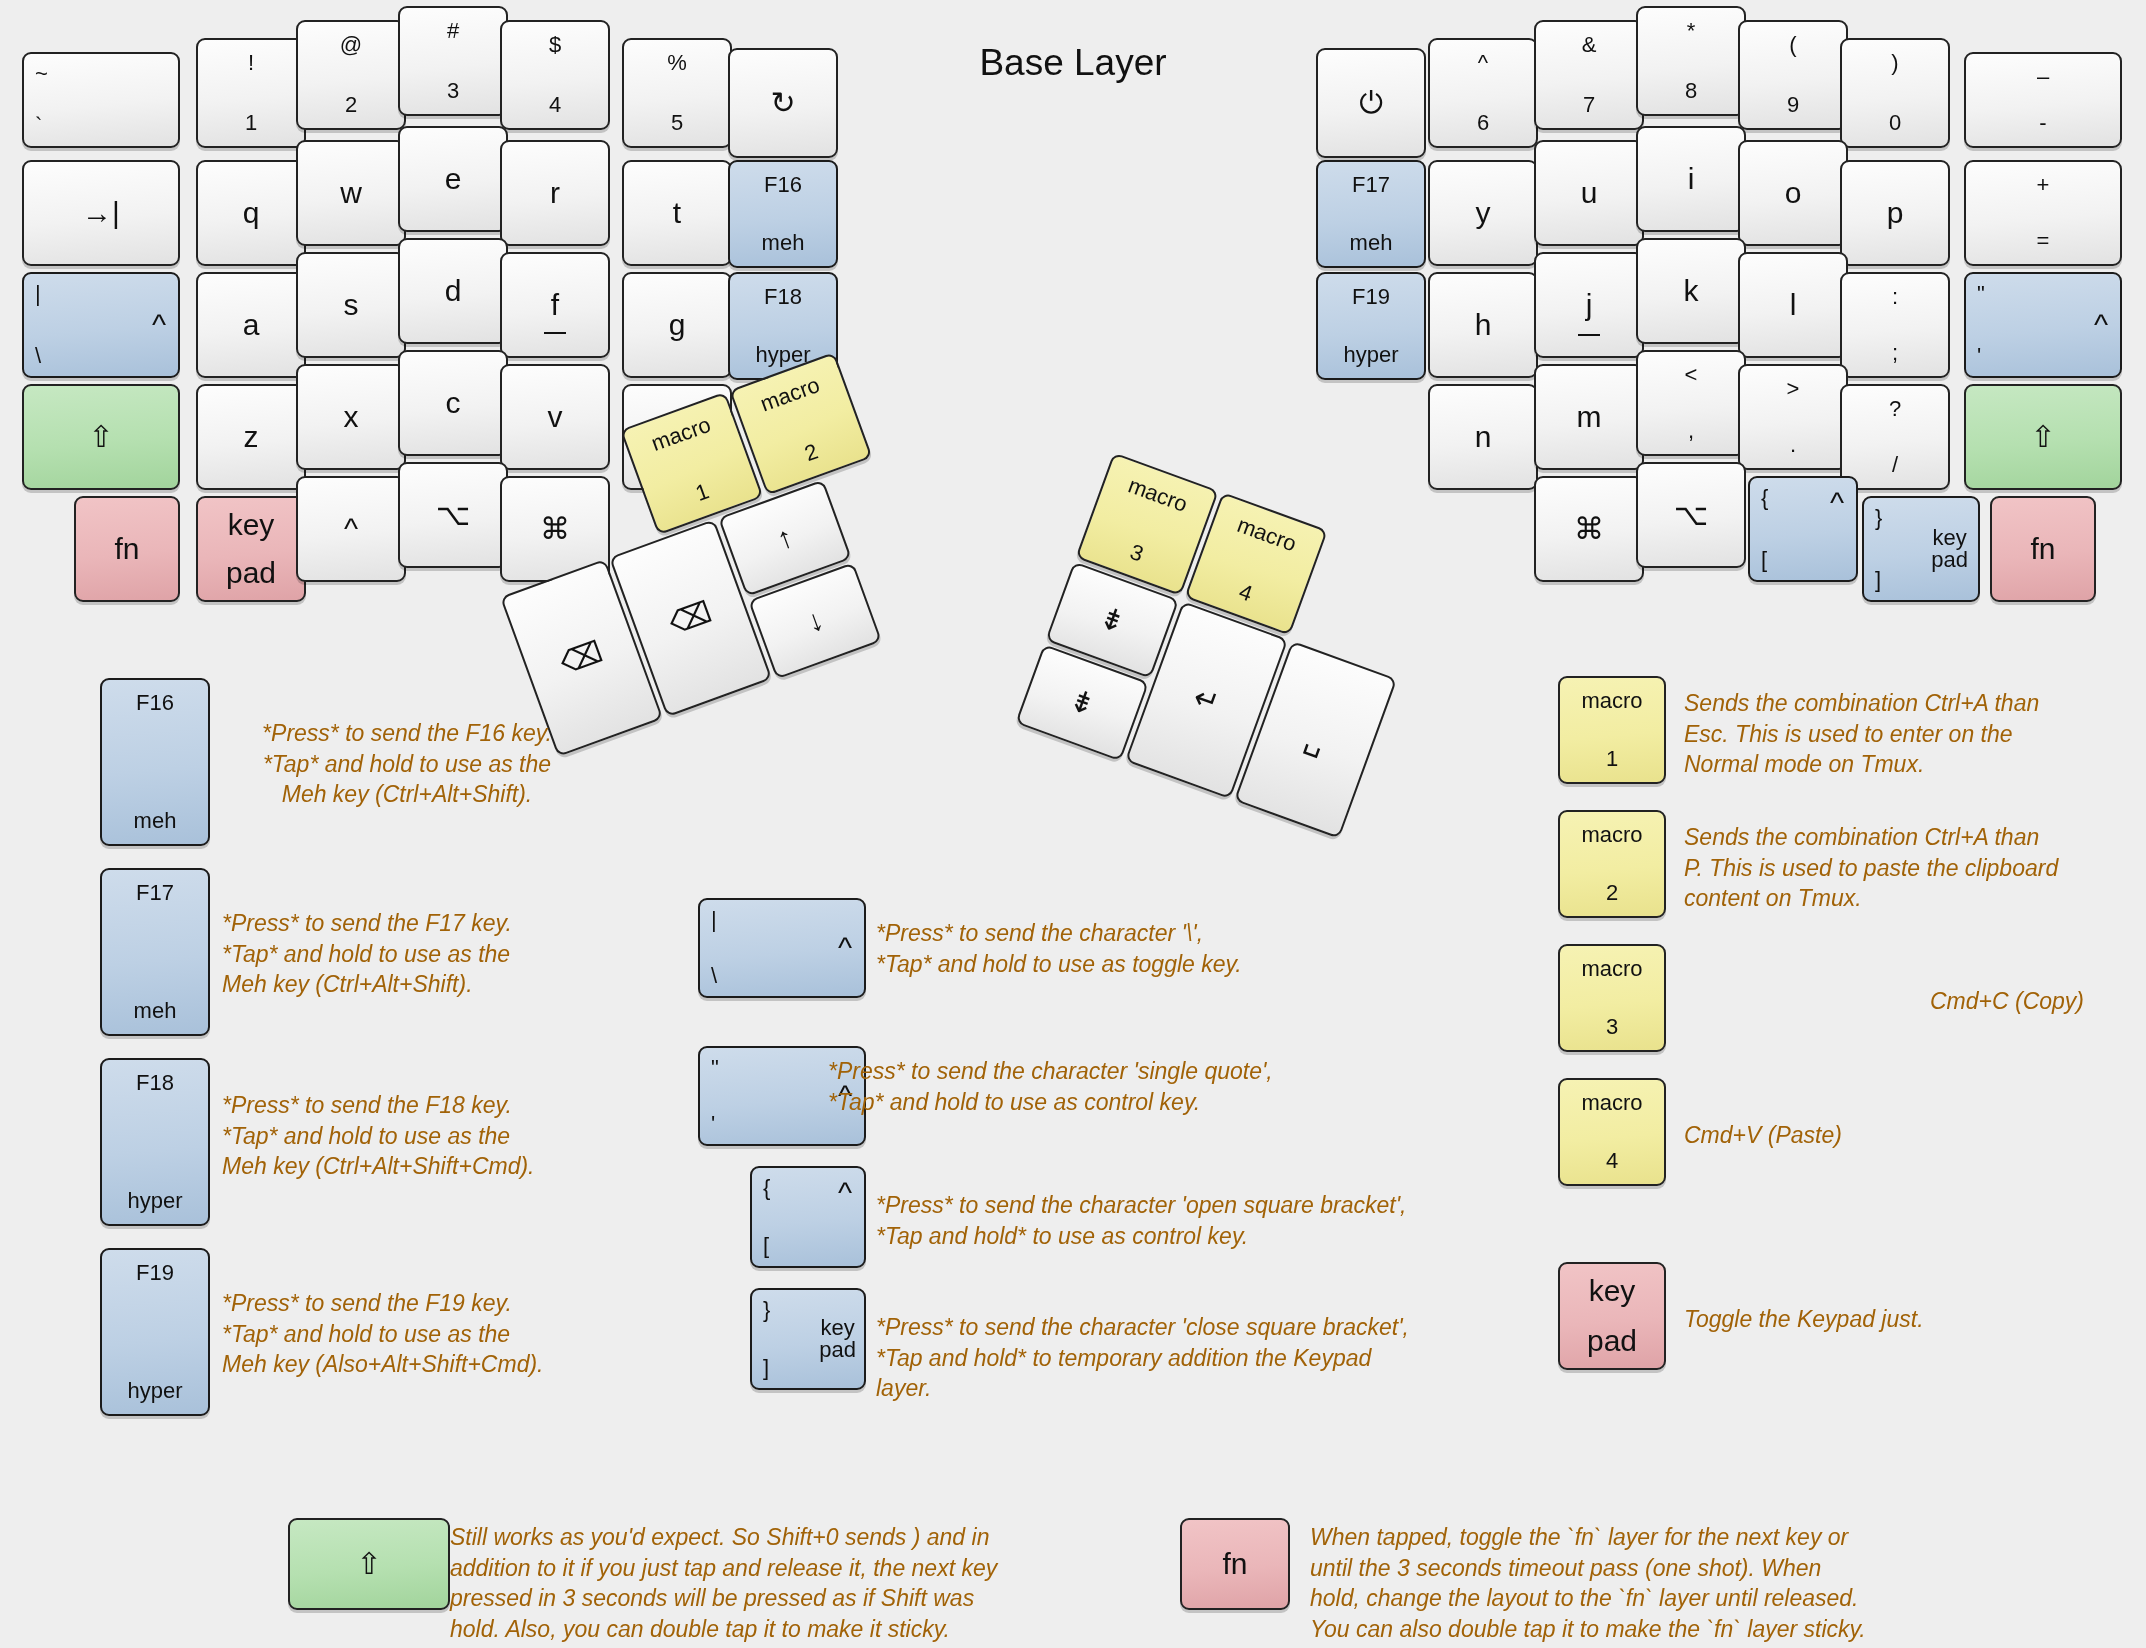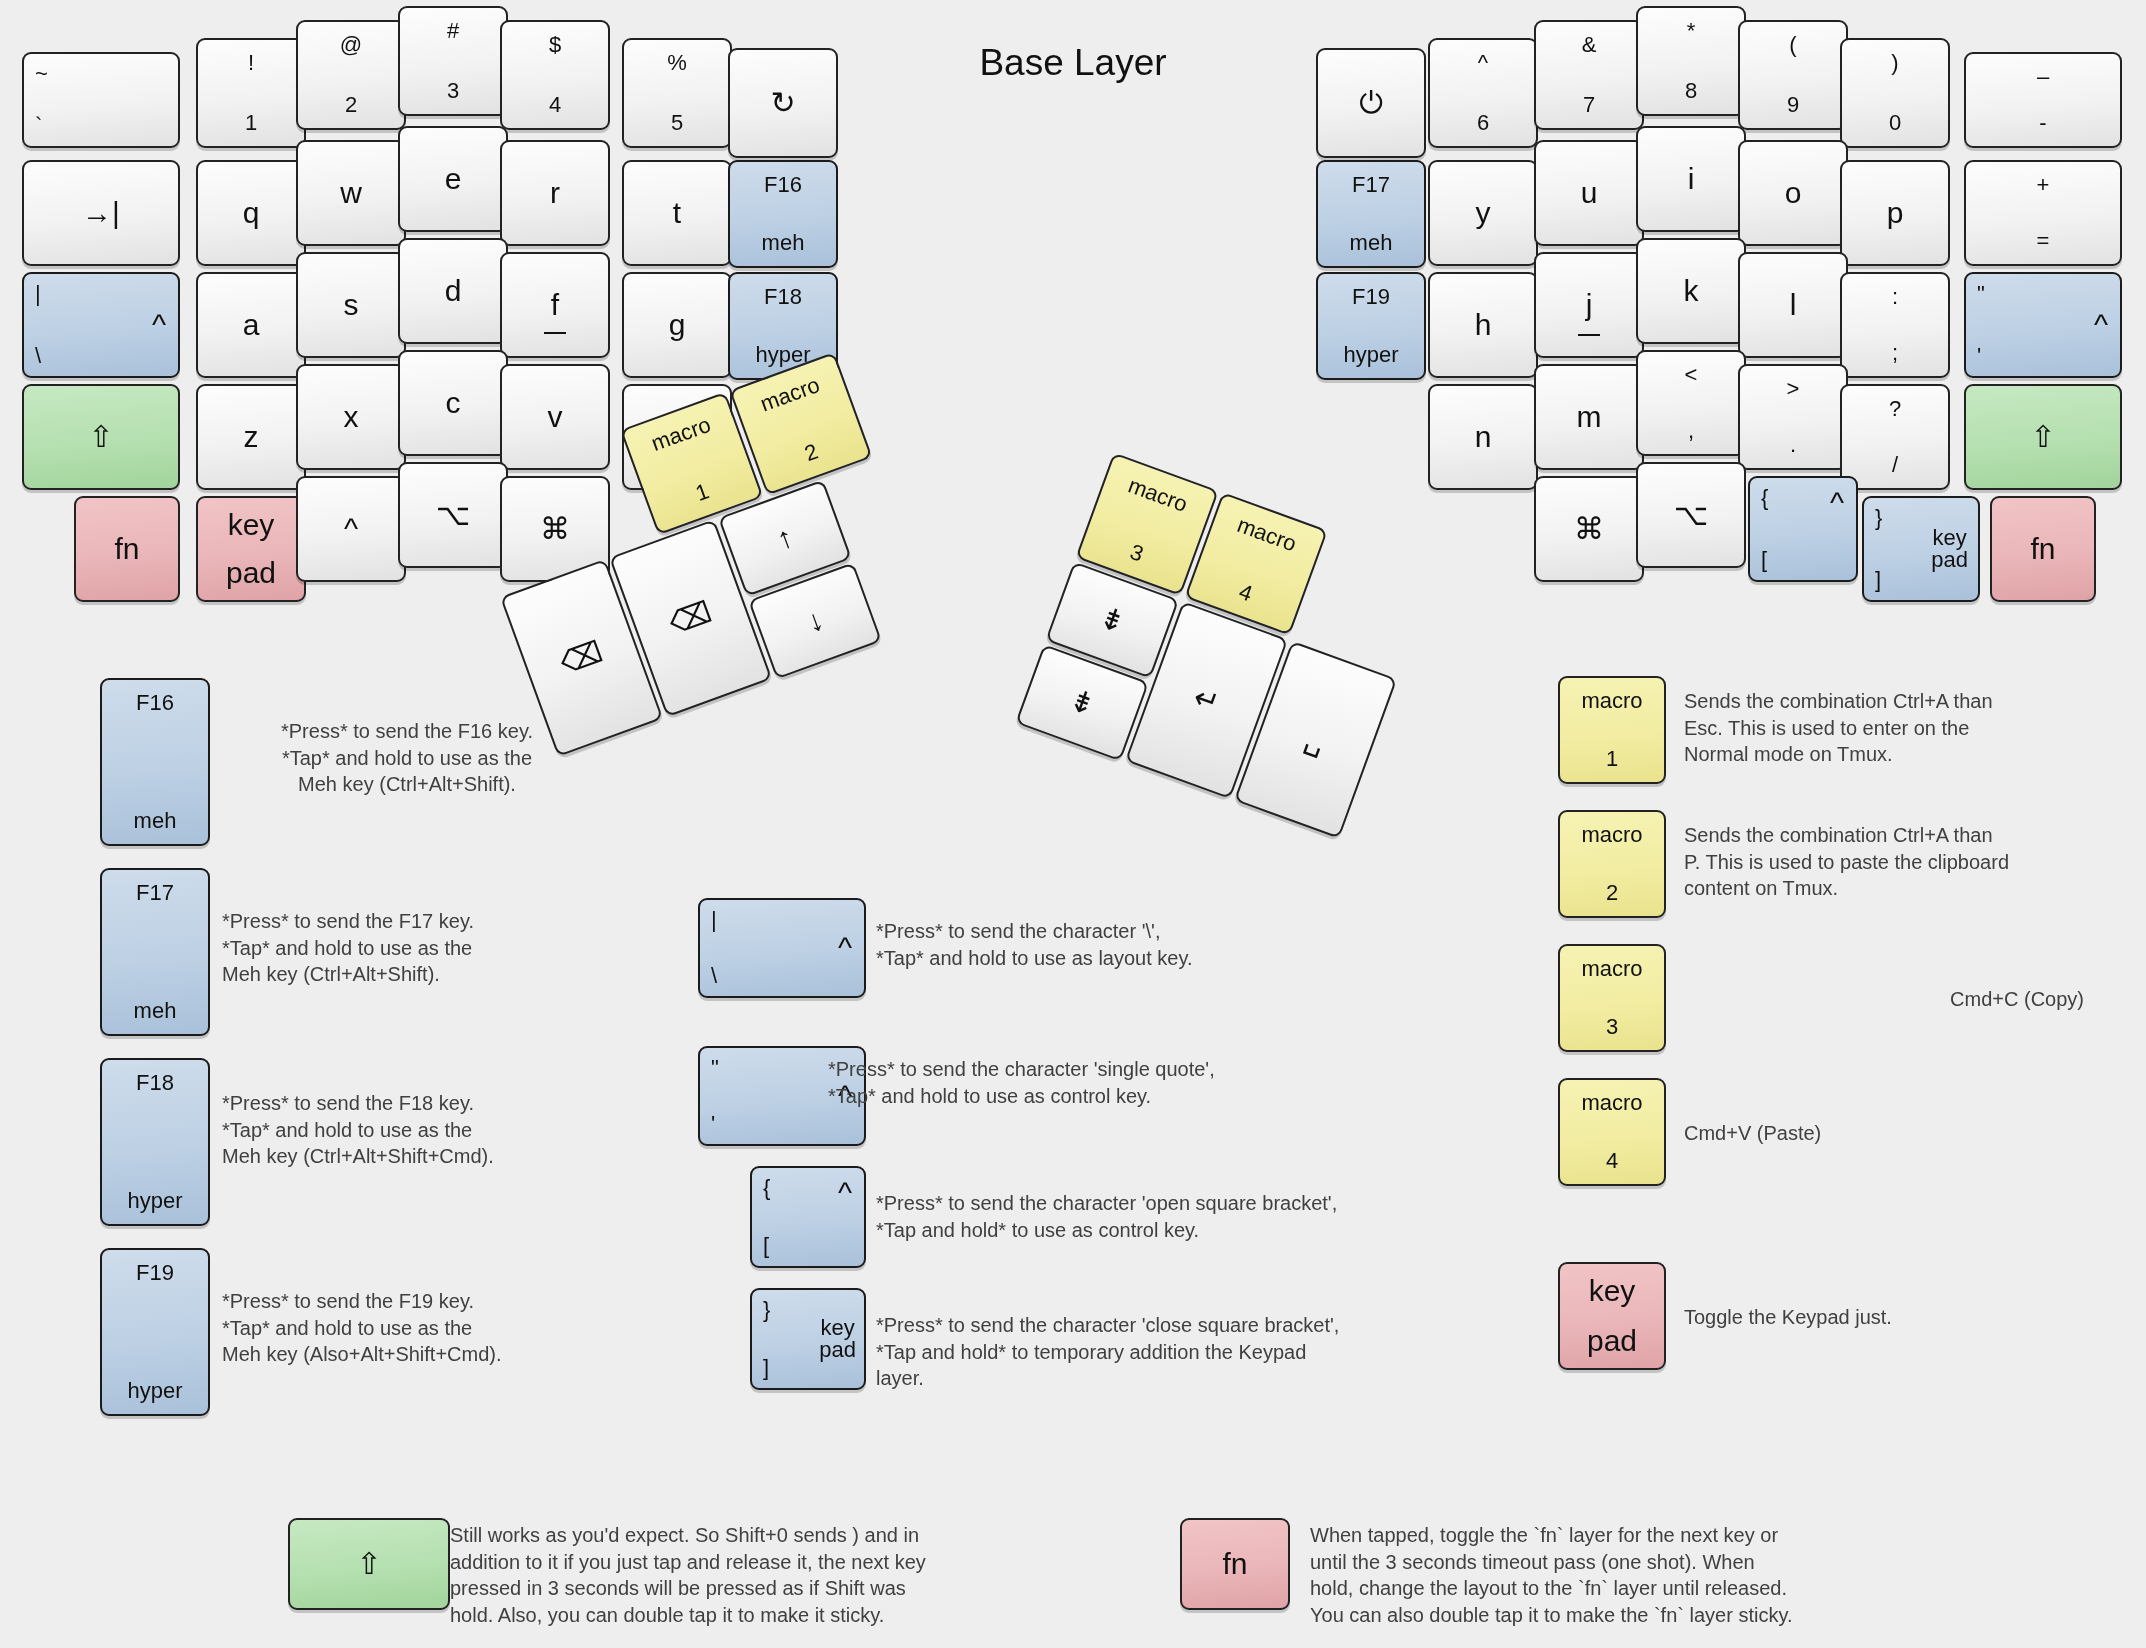--- a/index.html
+++ b/index.html
@@ -50,24 +50,25 @@
   .cc{left:0;right:0;text-align:center;top:50%;transform:translateY(-50%);}
   .ct{left:0;right:0;text-align:center;top:12px;}
   .cb{left:0;right:0;text-align:center;bottom:12px;}
   .rr{right:12px;top:50%;transform:translateY(-50%);}
   .rt{right:12px;top:10px;}
 
   
   .cluster{position:absolute;}
   .legend-text{
     position:absolute;
-    font-size:20px;
-    color:#404040;
+    font-size:23px;
+    color:#a16207;
     line-height:1.33;
     white-space:pre-line;
+    font-style:italic;
   }
 </style>
 </head>
 <body>
 
 <div class="layer-title">Base Layer</div>
 
 <div class="key" style="left:22px;top:52px;width:158px;height:96px;">
   <span class="lbl small tl">~</span>
   <span class="lbl small bl">`</span>
@@ -380,21 +381,21 @@
 <div class="legend-text" style="left:222px;top:1288px;width:390px;">*Press* to send the F19 key.
 *Tap* and hold to use as the
 Meh key (Also+Alt+Shift+Cmd).</div>
 
 <div class="key blue" style="left:698px;top:898px;width:168px;height:100px;">
   <span class="lbl small tl">|</span>
   <span class="lbl small bl">\</span>
   <span class="lbl main rr">^</span>
 </div>
 <div class="legend-text" style="left:876px;top:918px;width:470px;">*Press* to send the character '\',
-*Tap* and hold to use as layout key.</div>
+*Tap* and hold to use as toggle key.</div>
 
 <div class="key blue" style="left:698px;top:1046px;width:168px;height:100px;">
   <span class="lbl small tl">"</span>
   <span class="lbl small bl">'</span>
   <span class="lbl main rr">^</span>
 </div>
 <div class="legend-text" style="left:828px;top:1056px;width:500px;">*Press* to send the character 'single quote',
 *Tap* and hold to use as control key.</div>
 
 <div class="key blue" style="left:750px;top:1166px;width:116px;height:102px;">

